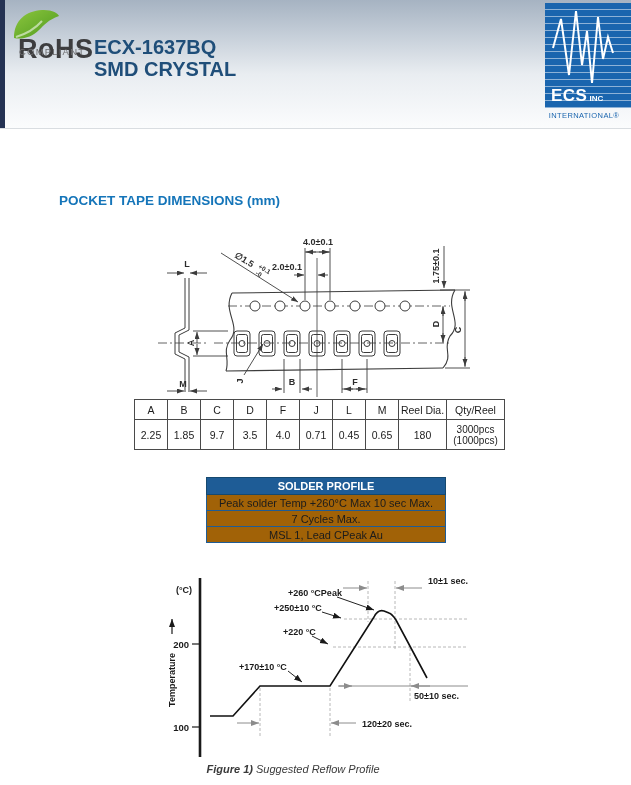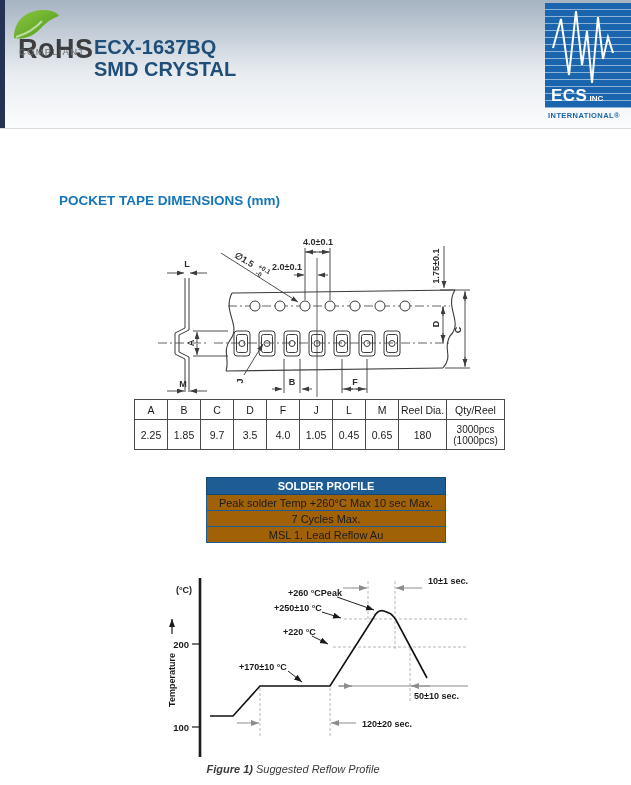--- a/index.html
+++ b/index.html
@@ -18,21 +18,21 @@
   .rohs-sub{position:absolute;left:9px;top:40px;font-size:9.5px;color:#6e6e70;letter-spacing:1.2px;}
   .title{position:absolute;left:94px;top:36px;font-size:20px;line-height:22px;font-weight:bold;color:#1f4e79;}
   .ecs-logo{position:absolute;left:545px;top:3px;width:78px;}
   .ecs-box{position:relative;width:98px;height:105px;background:#1a65ae;}
   .ecs-lines{position:absolute;inset:0;
     background:repeating-linear-gradient(180deg,transparent 0 6px,rgba(255,255,255,.5) 6px 7px);}
   .ecs-wave{position:absolute;left:0;top:0;}
   .ecs-name{position:absolute;left:6px;bottom:2px;color:#fff;font-weight:bold;}
   .ecs-name .big{font-size:17px;letter-spacing:.5px;}
   .ecs-name .small{font-size:8px;margin-left:2px;}
-  .ecs-sub{margin-top:3px;text-align:center;font-size:7.5px;font-weight:bold;color:#1a65ae;letter-spacing:.4px;}
+  .ecs-sub{margin-top:3px;text-align:center;font-size:7.5px;font-weight:normal;color:#1a65ae;letter-spacing:.4px;}
 
   
   .section-heading{position:absolute;left:33px;top:193px;font-size:13.5px;font-weight:bold;color:#1575b9;padding-left:26px;}
 
   
   .drawing{position:absolute;left:135px;top:228px;}
   .drawing text{font-family:"Liberation Sans",sans-serif;font-size:9px;font-weight:600;fill:#2c2c2c;}
   .drawing .tiny{font-size:6.5px;}
 
   
@@ -267,37 +267,37 @@
       <th>M</th>
       <th>Reel Dia.</th>
       <th>Qty/Reel</th>
     </tr>
     <tr>
       <td>2.25</td>
       <td>1.85</td>
       <td>9.7</td>
       <td>3.5</td>
       <td>4.0</td>
-      <td>1.05</td>
+      <td>0.71</td>
       <td>0.45</td>
       <td>0.65</td>
       <td>180</td>
       <td class="qty-cell">
         <div>3000pcs</div>
         <div>(1000pcs)</div>
       </td>
     </tr>
   </tbody>
     </table>
 
   <div class="solder">
     <div class="solder-title">SOLDER PROFILE</div>
     <div class="solder-row">Peak solder Temp +260°C Max 10 sec Max.</div>
     <div class="solder-row">7 Cycles Max.</div>
-    <div class="solder-row">MSL 1, Lead Reflow Au</div>
+    <div class="solder-row">MSL 1, Lead CPeak Au</div>
   </div>
 
   <svg class="chart" width="320" height="200" viewBox="160 570 320 200">
     <defs>
       <marker id="cab" markerUnits="userSpaceOnUse" markerWidth="9" markerHeight="7" refX="8" refY="3" orient="auto">
         <path d="M0,0 L8,3 L0,6 Z" fill="#1a1a1a"></path>
       </marker>
       <marker id="cag" markerUnits="userSpaceOnUse" markerWidth="9" markerHeight="7" refX="8" refY="3" orient="auto">
         <path d="M0,0 L8,3 L0,6 Z" fill="#8c8c8c"></path>
       </marker>

